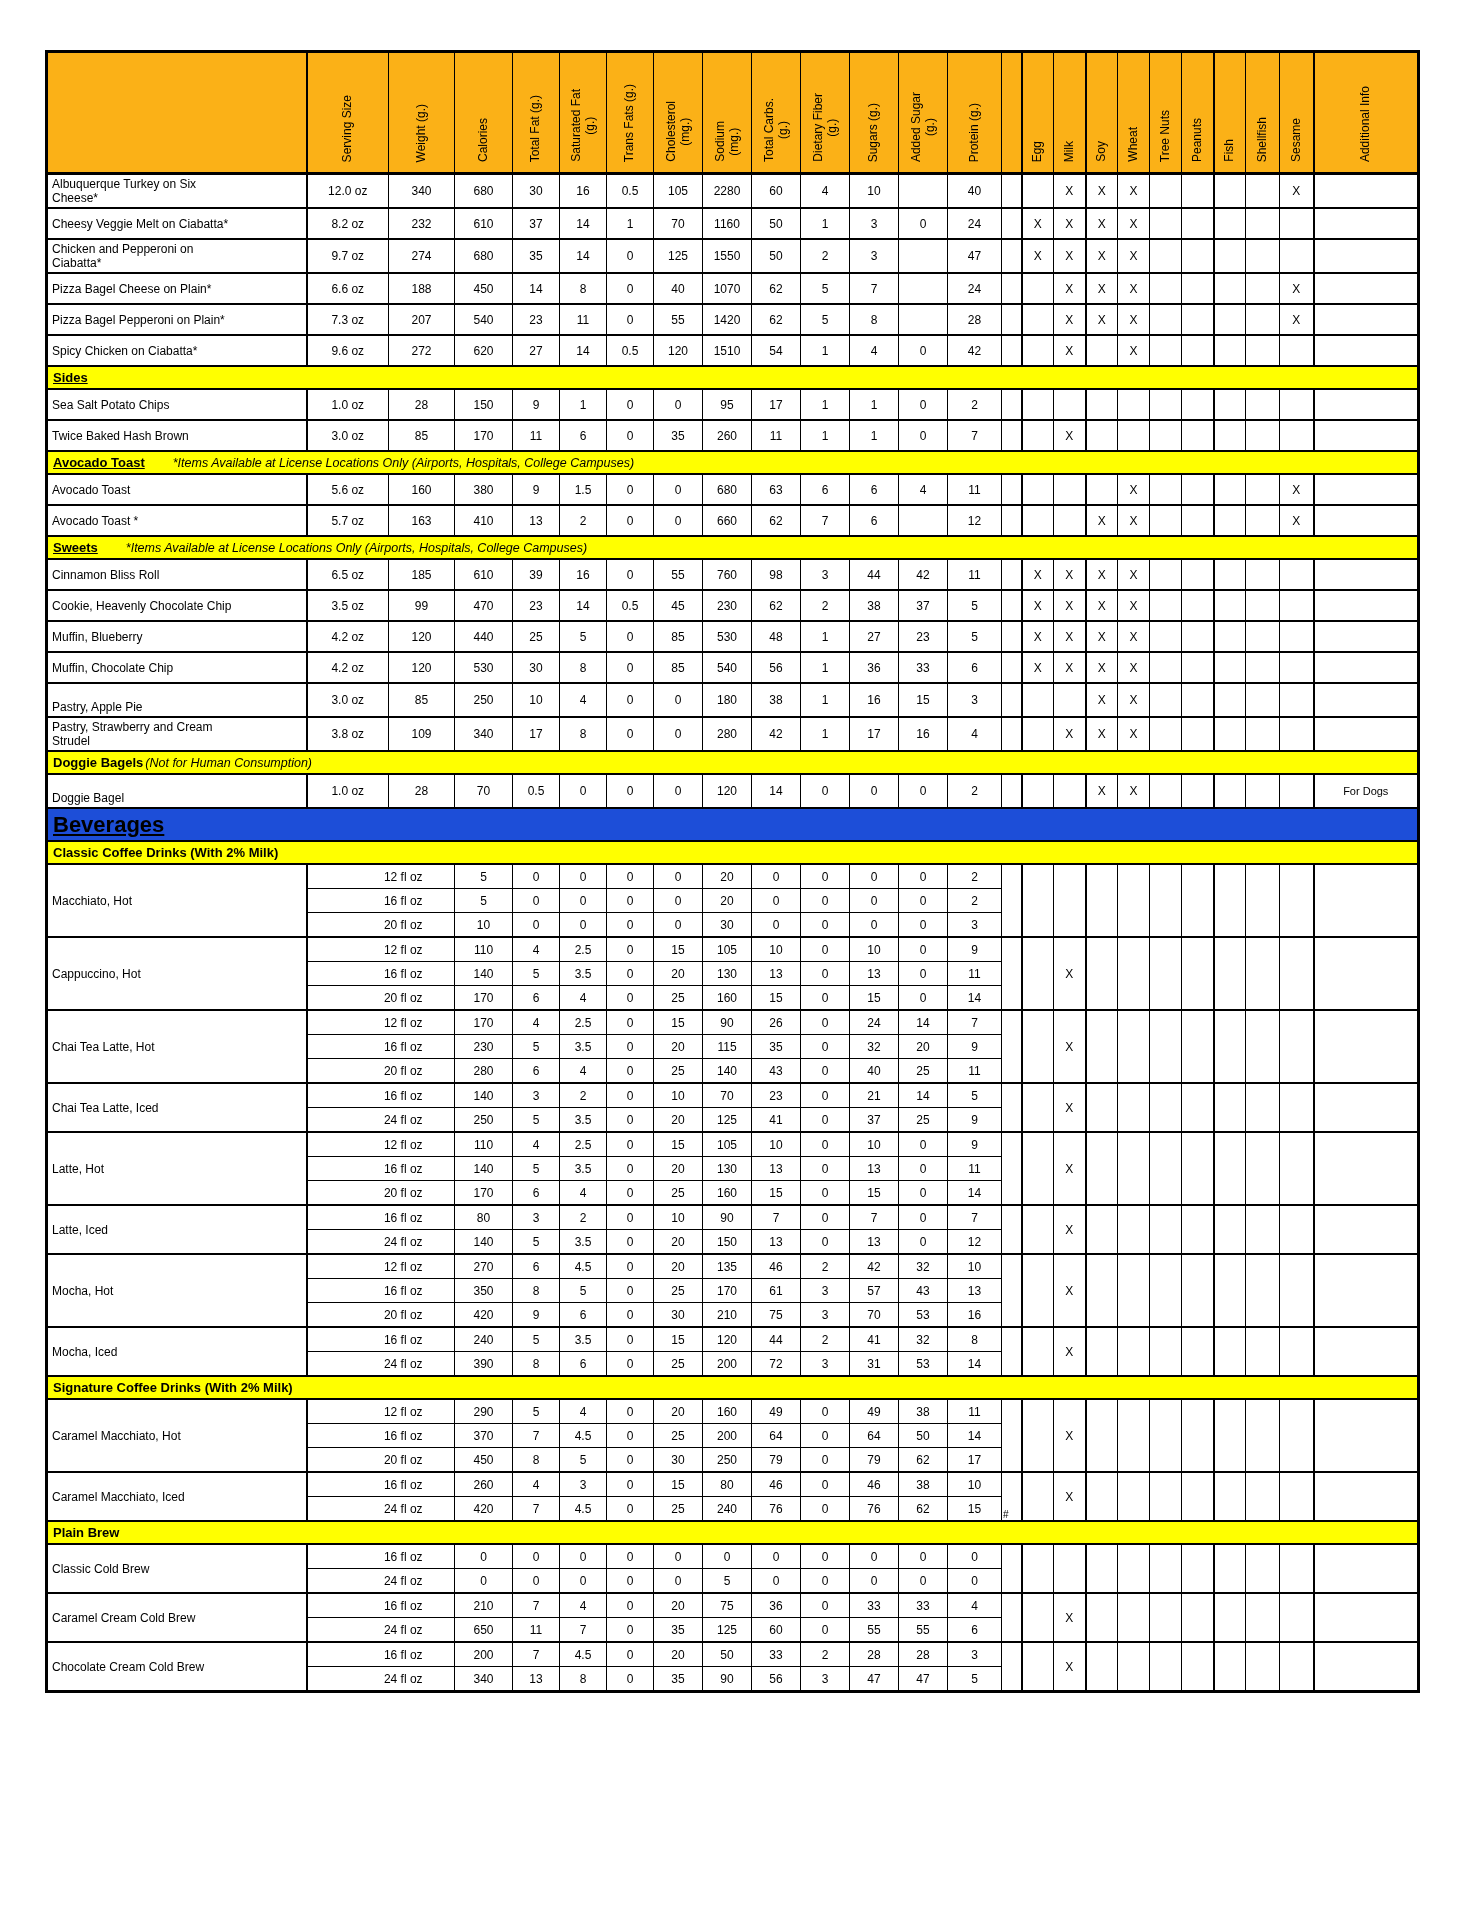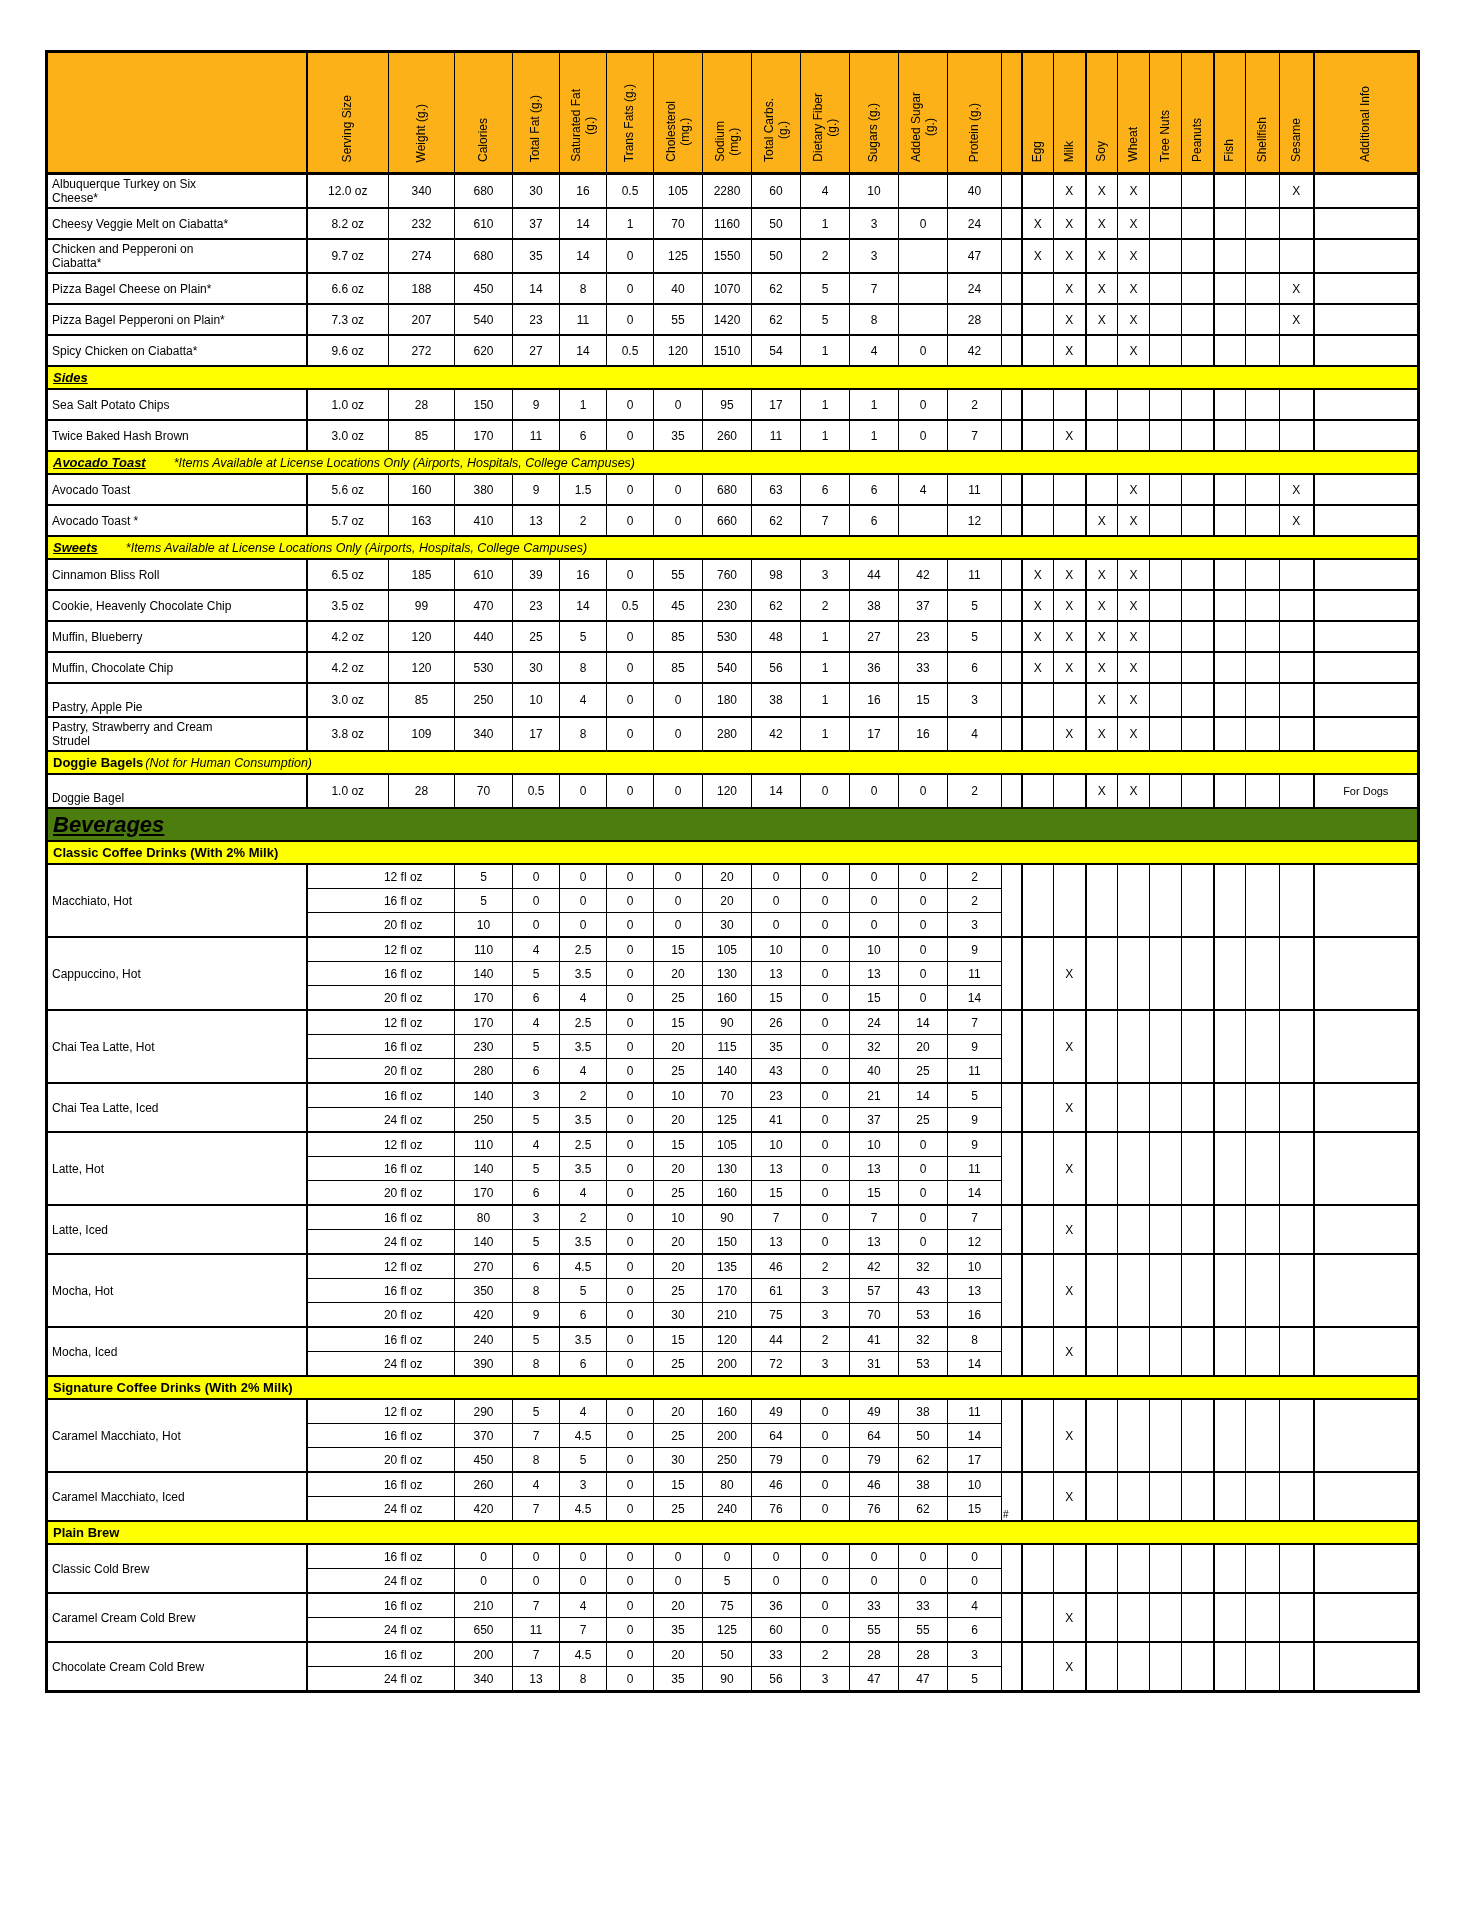--- a/index.html
+++ b/index.html
@@ -10,23 +10,23 @@
   thead th { border-bottom:3px solid #000; height:112px; vertical-align:bottom; text-align:center; padding:0 0 7px 0; font-weight:normal; }
   .rot { writing-mode:vertical-rl; transform:rotate(180deg); white-space:pre-line; font-size:12px; line-height:13.5px; display:inline-block; }
   tr.item td { height:25px; border-bottom-width:2px; }
   tr.drink td { height:23px; }
   tr.gtop td { border-top:2px solid #000; }
   td.tname { text-align:left; white-space:pre-line; padding:2px 4px; vertical-align:middle; line-height:14px; }
   .cname { border-right:2px solid #000; }
   .bl2 { border-left:2px solid #000; }
   tr.sec td { text-align:left; padding:1px 5px; border-top:2px solid #000; border-bottom:2px solid #000; height:19px; vertical-align:middle; }
   tr.sec.yellow td { background:#FFFF00; }
-  tr.sec.orange td { background:#4d7c0f; height:29px; }
+  tr.sec.orange td { background:#1d4ed8; height:29px; }
   .sec-title { font-weight:bold; font-size:13px; }
-  .u { text-decoration:underline;font-style:italic; }
+  .u { text-decoration:underline; }
   tr.sec.orange .sec-title { font-size:22px; }
   .sec-note { font-style:italic; font-size:12.5px; }
   .sec-note.gap { margin-left:28px; }
   .sec-note.sm { margin-left:2px; }
   td.size { text-align:center;padding-left:45px; }
   td.spn { vertical-align:bottom; font-size:10px; text-align:left; padding-left:1px; }
   td.info { font-size:11px; }
 </style>
 </head>
 <body>

